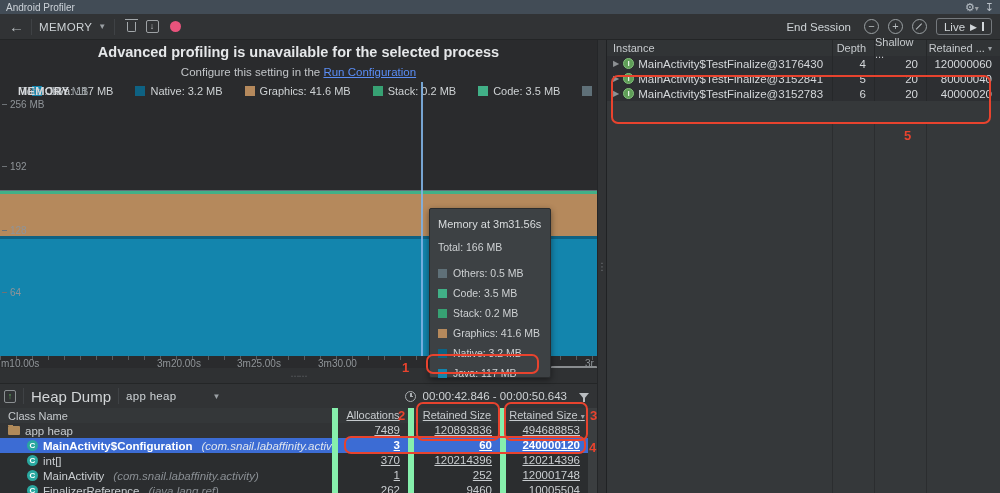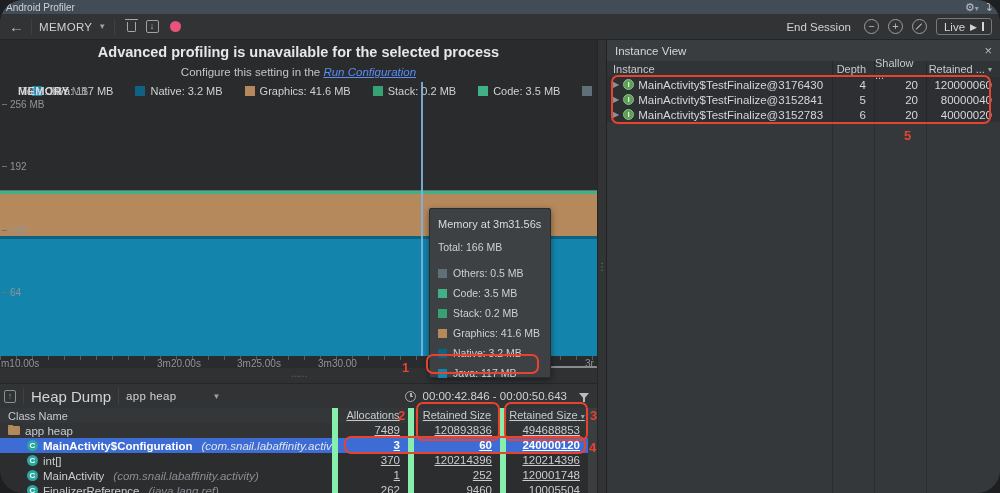--- a/index.html
+++ b/index.html
@@ -1,19 +1,19 @@
 <!DOCTYPE html>
 <html><head>
 <meta charset="utf-8">
 <style>
   * { margin:0; padding:0; box-sizing:border-box; }
   html,body { background:#1e1f21; }
   body { font-family:"Liberation Sans", sans-serif; }
   #screen{ position:relative; width:1000px; height:493px; background:#2a2b2d; overflow:hidden;
-           font-size:11px; color:#c7cbce;border-radius:23px; }
+           font-size:11px; color:#c7cbce; }
   .abs{ position:absolute; }
   .row{ display:flex; align-items:center; }
 
   
   #titlebar{ left:0; top:0; width:1000px; height:14px; background:#424c56; display:flex; align-items:center; }
   #titlebar .t{ margin-left:6px; font-size:10px; color:#ccd2d8; }
   #titlebar .right{ margin-left:auto; margin-right:6px; display:flex; align-items:center; gap:6px; color:#b9c0c7; font-size:11px; }
 
   
   #toolbar{ left:0; top:14px; width:1000px; height:26px; background:#313335; border-bottom:1px solid #232526;
@@ -32,21 +32,21 @@
   .circ{ width:15px; height:15px; border:1.2px solid #9aa0a3; border-radius:50%; color:#b9bec1;
          font-size:11px; line-height:12px; text-align:center; position:relative; }
   .circ.reset::after{ content:""; position:absolute; left:2.5px; top:6px; width:8px; height:1.3px; background:#b9bec1; transform:rotate(-45deg); }
   .live-btn{ border:1px solid #75797d; border-radius:3px; height:17px; padding:0 7px; display:flex; align-items:center; gap:5px;
              color:#d2d6d9; font-size:11.5px; }
   .live-btn .play{ font-size:9px; } .live-btn .bar{ width:2px; height:9px; background:#d2d6d9; }
 
   
   #banner-title{ left:0; top:44px; width:597px; text-align:center; font-size:14.5px; font-weight:bold; color:#e5e7e9; }
   #banner-sub{ left:0; top:66px; width:597px; text-align:center; font-size:11.5px; color:#c2c5c8; }
-  #banner-sub a{ color:#5a8df5; text-decoration:underline;font-style:italic; }
+  #banner-sub a{ color:#5a8df5; text-decoration:underline; }
 
   
   #legend{ left:0; top:83px; width:597px; height:16px; display:flex; align-items:center; }
   .mem-overlap{ position:relative; width:64px; height:14px; margin-left:18px; }
   .mem-overlap span{ position:absolute; left:0; top:1px; white-space:nowrap; }
   .mem-overlap .a{ font-weight:bold; color:#d7dadd; letter-spacing:.4px; }
   .mem-overlap .b{ color:#9aa0a4; left:3px; }
   #legend .items{ display:flex; align-items:center; gap:22px; margin-left:14px; }
   .leg-item{ display:flex; align-items:center; gap:5px; color:#ced2d4; white-space:nowrap; }
   .sw{ width:10px; height:10px; }
@@ -348,24 +348,20 @@
       <span class="c-num">262</span>
       <span class="c-num c-sh">9460</span>
       <span class="c-num c-rt">10005504</span>
     </div>
   </div>
   <div id="table-scroll" class="abs"></div>
 
   <div id="vsplit" class="abs">⋮</div>
 
   <div id="instance-panel" class="abs">
-    <div id="iv-titlebar">
-      <span>Instance View</span>
-      <span id="iv-close">×</span>
-    </div>
     <div class="iv-row iv-head">
       <span class="i-name">Instance</span>
       <span class="i-num i-depth">Depth</span>
       <span class="i-num i-sh">Shallow ...</span>
       <span class="i-num i-rt"><span>Retained ...</span>&nbsp;<span class="caret">▾</span></span>
     </div>
     <div class="iv-row">
       <span class="i-name">
           <span class="tri">▶</span>
           <span class="icon-inst">I</span>

